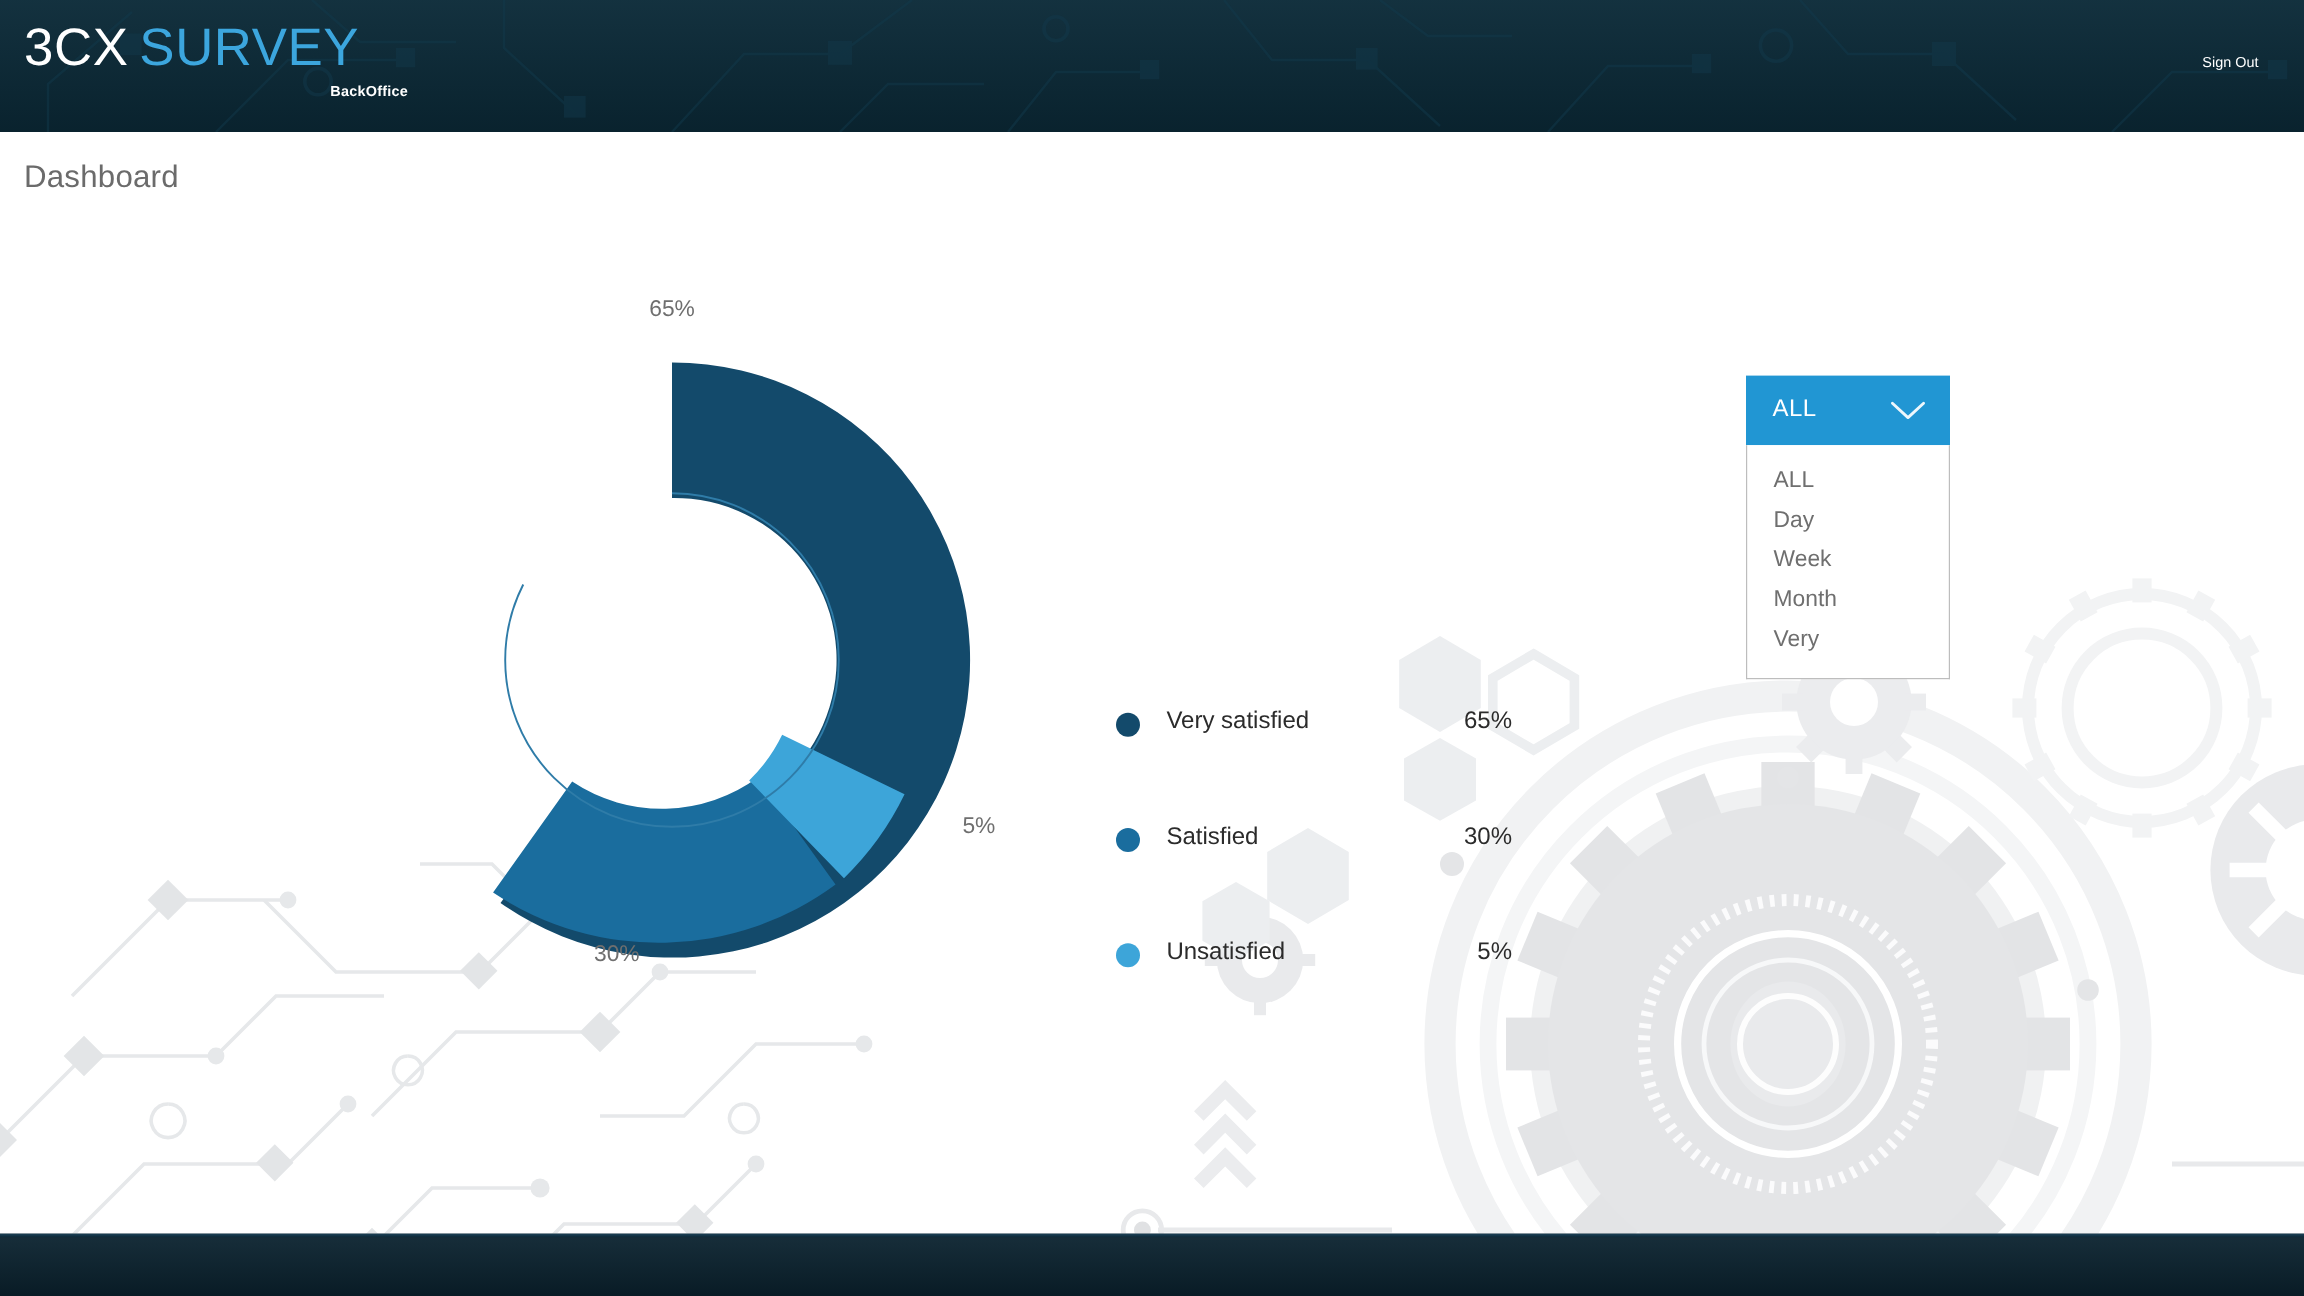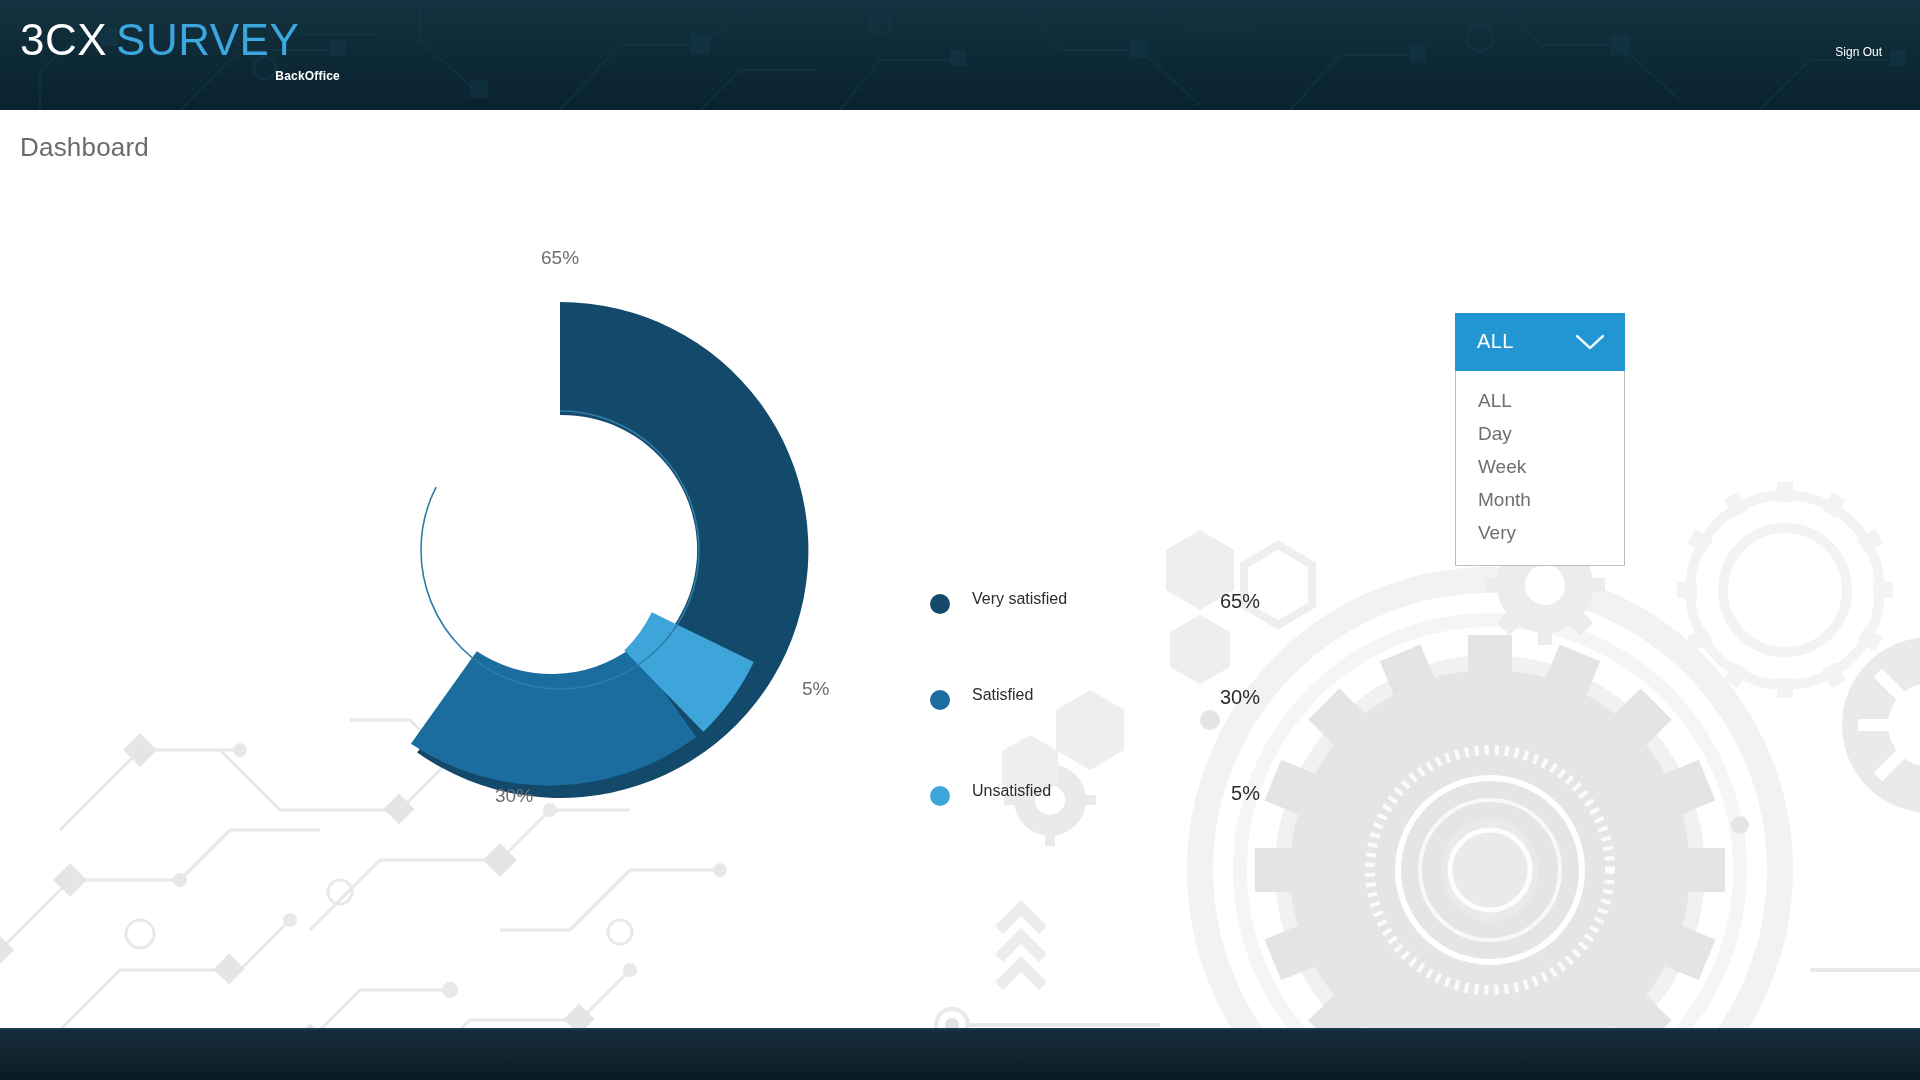--- a/index.html
+++ b/index.html
@@ -74,21 +74,21 @@
 
   
   .legend{ position:absolute; left:930px; top:480px; width:380px; }
   .legend-row{
     position:relative; height:96px;
   }
   .legend-dot{
     position:absolute; left:0; top:4px; width:20px; height:20px; border-radius:50%;
   }
   .legend-label{
-    position:absolute; left:42px; top:0px; font-size:16px; color:#2b2b2b; white-space:nowrap;
+    position:absolute; left:42px; top:0px; font-size:20px; color:#2b2b2b; white-space:nowrap;
   }
   .legend-value{
     position:absolute; left:270px; top:0px; width:60px; text-align:right;
     font-size:20px; color:#2b2b2b; white-space:nowrap;
   }
 
   
   .dropdown{ position:absolute; left:1455px; top:203px; width:170px; }
   .dd-head{
     position:relative; height:58px; background:#2196d3; cursor:pointer;

